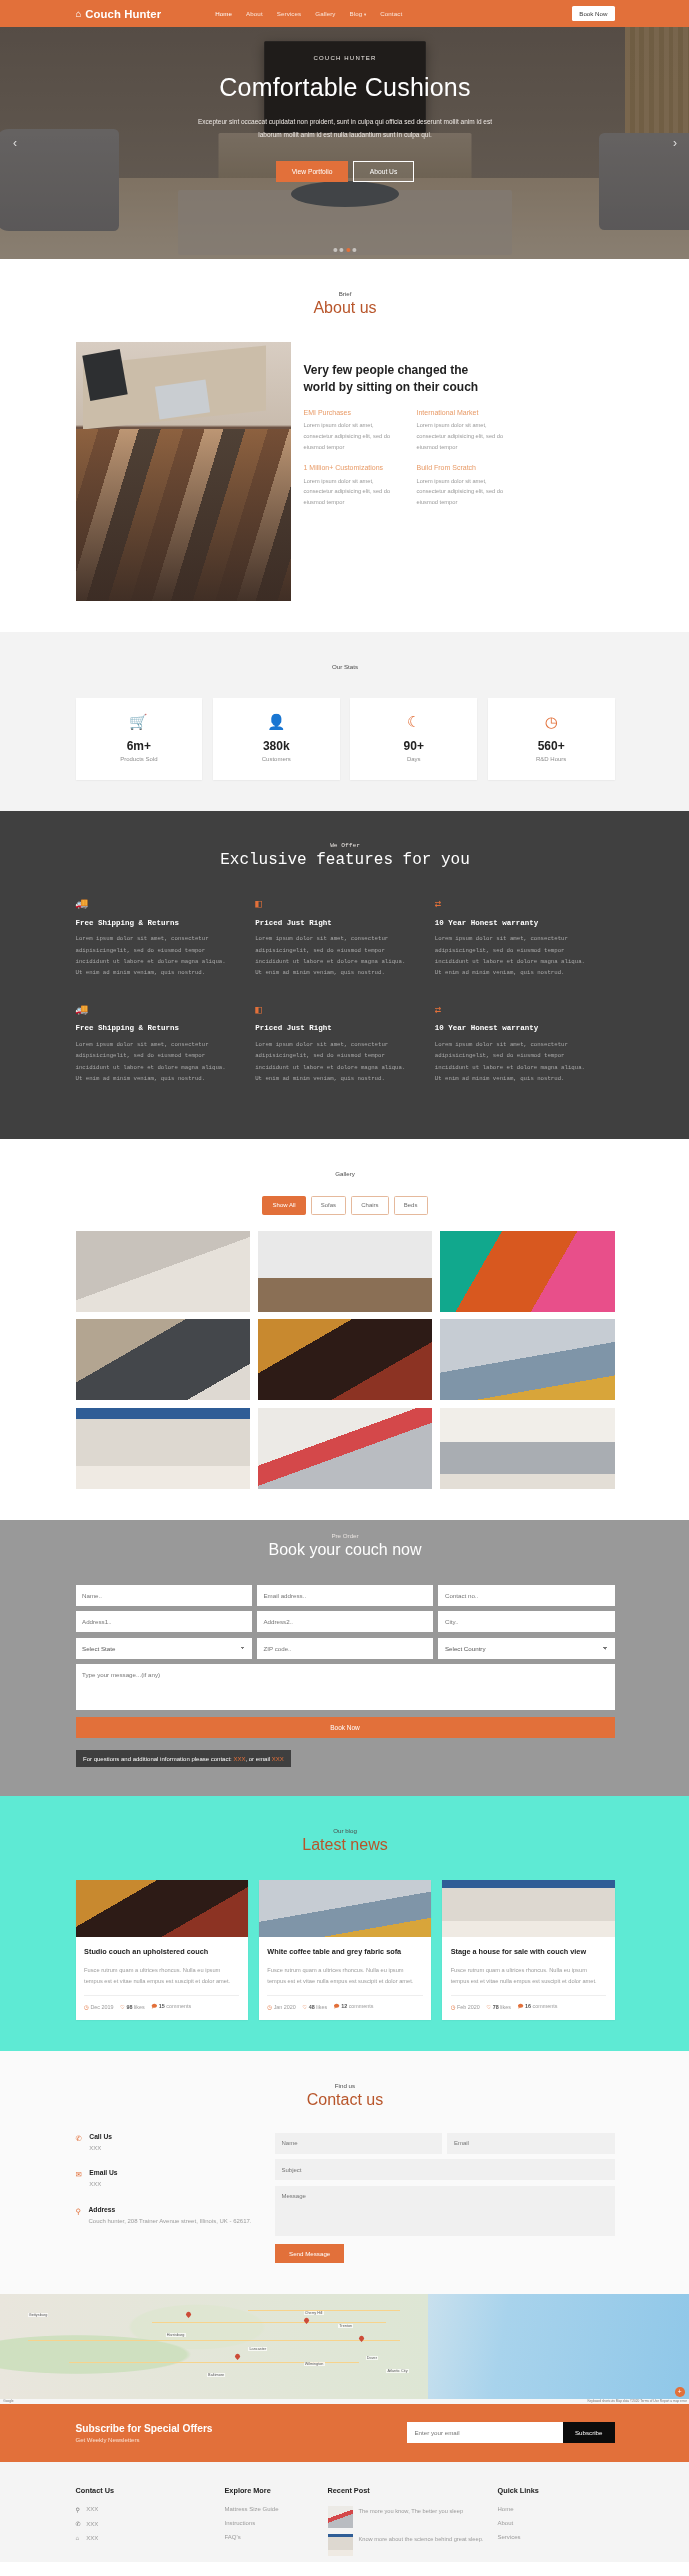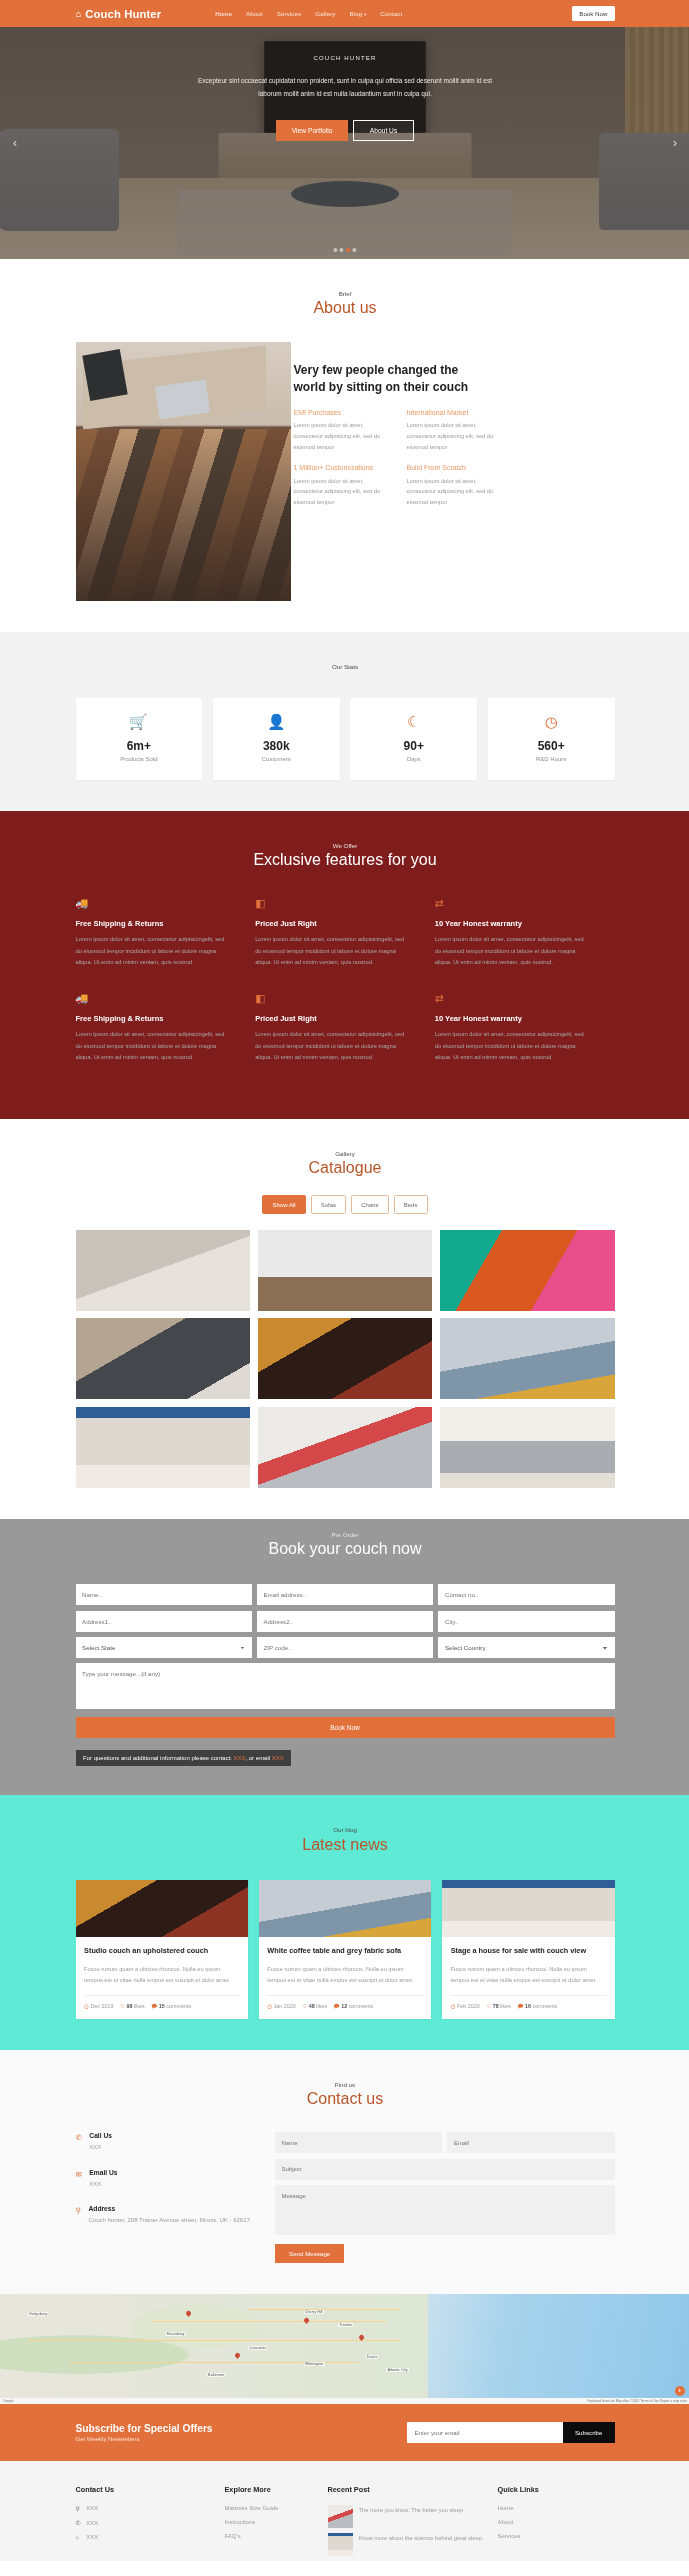--- a/index.html
+++ b/index.html
@@ -110,21 +110,21 @@
   .hero-dots i.on{ background:#e2703a; }
 
   
   .sec{ padding:31px 0; }
   .kicker{ text-align:center; font-size:6.2px; color:#4a4a4a; }
   .kicker.light{ color:#e9e4e0; }
   .headline{ text-align:center; font-size:16px; color:#b8552a; font-weight:normal; margin-top:2.2px; }
   .headline.light{ color:#ffffff; }
 
   
-  .about-grid{ display:flex; gap:3px; margin-top:25px; align-items:flex-start; }
+  .about-grid{ display:flex; gap:13px; margin-top:25px; align-items:flex-start; }
   .about-img{
     width:215px; height:259px; flex:none; position:relative; overflow:hidden;
     background:linear-gradient(180deg,#d8cdc2 0%, #c9bcae 32%, #6c5243 33%, #4b3b33 100%);
   }
   .ai-desk{ position:absolute; left:7.5px; top:13px; width:183px; height:65px; background:#cbbda9; transform:skewY(-6deg); }
   .ai-mon{ position:absolute; left:10.8px; top:9.7px; width:38px; height:46px; background:#2d2f31; transform:rotate(-10deg); }
   .ai-lap{ position:absolute; left:81px; top:41px; width:51px; height:33px; background:#c9cdd1; transform:rotate(-8deg); }
   .ai-hands{
     position:absolute; left:0; right:0; bottom:0; height:172px;
     background:linear-gradient(180deg,rgba(150,110,78,.2),rgba(60,44,36,.95)),
@@ -142,21 +142,21 @@
   .stats-grid{ display:flex; gap:10.8px; margin-top:28px; }
   .stat-card{
     flex:1; background:#fff; padding:16px 5.4px 18.3px; text-align:center;
     box-shadow:0 0.5px 1.6px rgba(0,0,0,.07);
   }
   .stat-ico{ font-size:15px; color:#e2703a; line-height:1; }
   .stat-num{ font-size:12px; font-weight:bold; color:#222; margin-top:9.7px; }
   .stat-lab{ font-size:6px; color:#8d8d8d; margin-top:2.7px; }
 
   
-  .features{ background:#7f1d1d; }
+  .features{ background:#404040;font-family:Liberation Mono, monospace; }
   .feat-grid{ display:flex; flex-wrap:wrap; margin-top:28px; }
   .feat{ width:33.333%; padding-right:28px; margin-bottom:24px; }
   .feat-ico{ font-size:10.8px; color:#e2703a; }
   .feat h4{ color:#fff; font-size:7.5px; margin-top:8.6px; }
   .feat p{ color:#a9a9a9; font-size:5.7px; line-height:2; margin-top:6.5px; }
 
   
   .filters{ display:flex; justify-content:center; gap:4.8px; margin-top:18.3px; }
   .filt{
     border:0.5px solid #e5b99c; background:#fff; color:#6d6d6d; font-size:6px;
@@ -325,20 +325,21 @@
     <div class="hero-rug"></div>
     <div class="hero-couch-l"></div>
     <div class="hero-couch-r"></div>
     <div class="hero-table"></div>
   </div>
   <div class="hero-scrim"></div>
   <div class="hero-arrow left">‹</div>
   <div class="hero-arrow right">›</div>
   <div class="hero-content">
     <div class="hero-kicker">COUCH HUNTER</div>
+    <h1 class="hero-title">Comfortable Cushions</h1>
     <p class="hero-sub">Excepteur sint occaecat cupidatat non proident, sunt in culpa qui officia sed deserunt mollit anim id est laborum mollit anim id est nulla laudantium sunt in culpa qui.</p>
     <div class="hero-btns">
       <button class="btn-orange">View Portfolio</button>
       <button class="btn-ghost">About Us</button>
     </div>
   </div>
   <div class="hero-dots" id="hero-dots">
       <i class=""></i>
       <i class=""></i>
       <i class="on"></i>
@@ -445,21 +446,20 @@
     <h4>10 Year Honest warranty</h4>
     <p>Lorem ipsum dolor sit amet, consectetur adipisicingelit, sed do eiusmod tempor incididunt ut labore et dolore magna aliqua. Ut enim ad minim veniam, quis nostrud.</p>
         </div>
       </div>
   </div>
 </div>
 
 <div class="sec">
   <div class="wrap">
     <div class="kicker">Gallery</div>
-    <h2 class="headline">Catalogue</h2>
     <div class="filters" id="gal-filters">
         <button class="filt on">Show All</button>
         <button class="filt ">Sofas</button>
         <button class="filt ">Chairs</button>
         <button class="filt ">Beds</button>
       </div>
     <div class="gal" id="gal-grid">
         <div style="background:linear-gradient(160deg,#c8c2bb 0 48%,#e6e1da 48% 100%)"></div>
         <div style="background:linear-gradient(180deg,#e9e9e9 0 58%,#8a6f55 58% 100%)"></div>
         <div style="background:linear-gradient(120deg,#11a88d 0 28%,#d8581f 28% 62%,#e84f8a 62% 100%)"></div>

